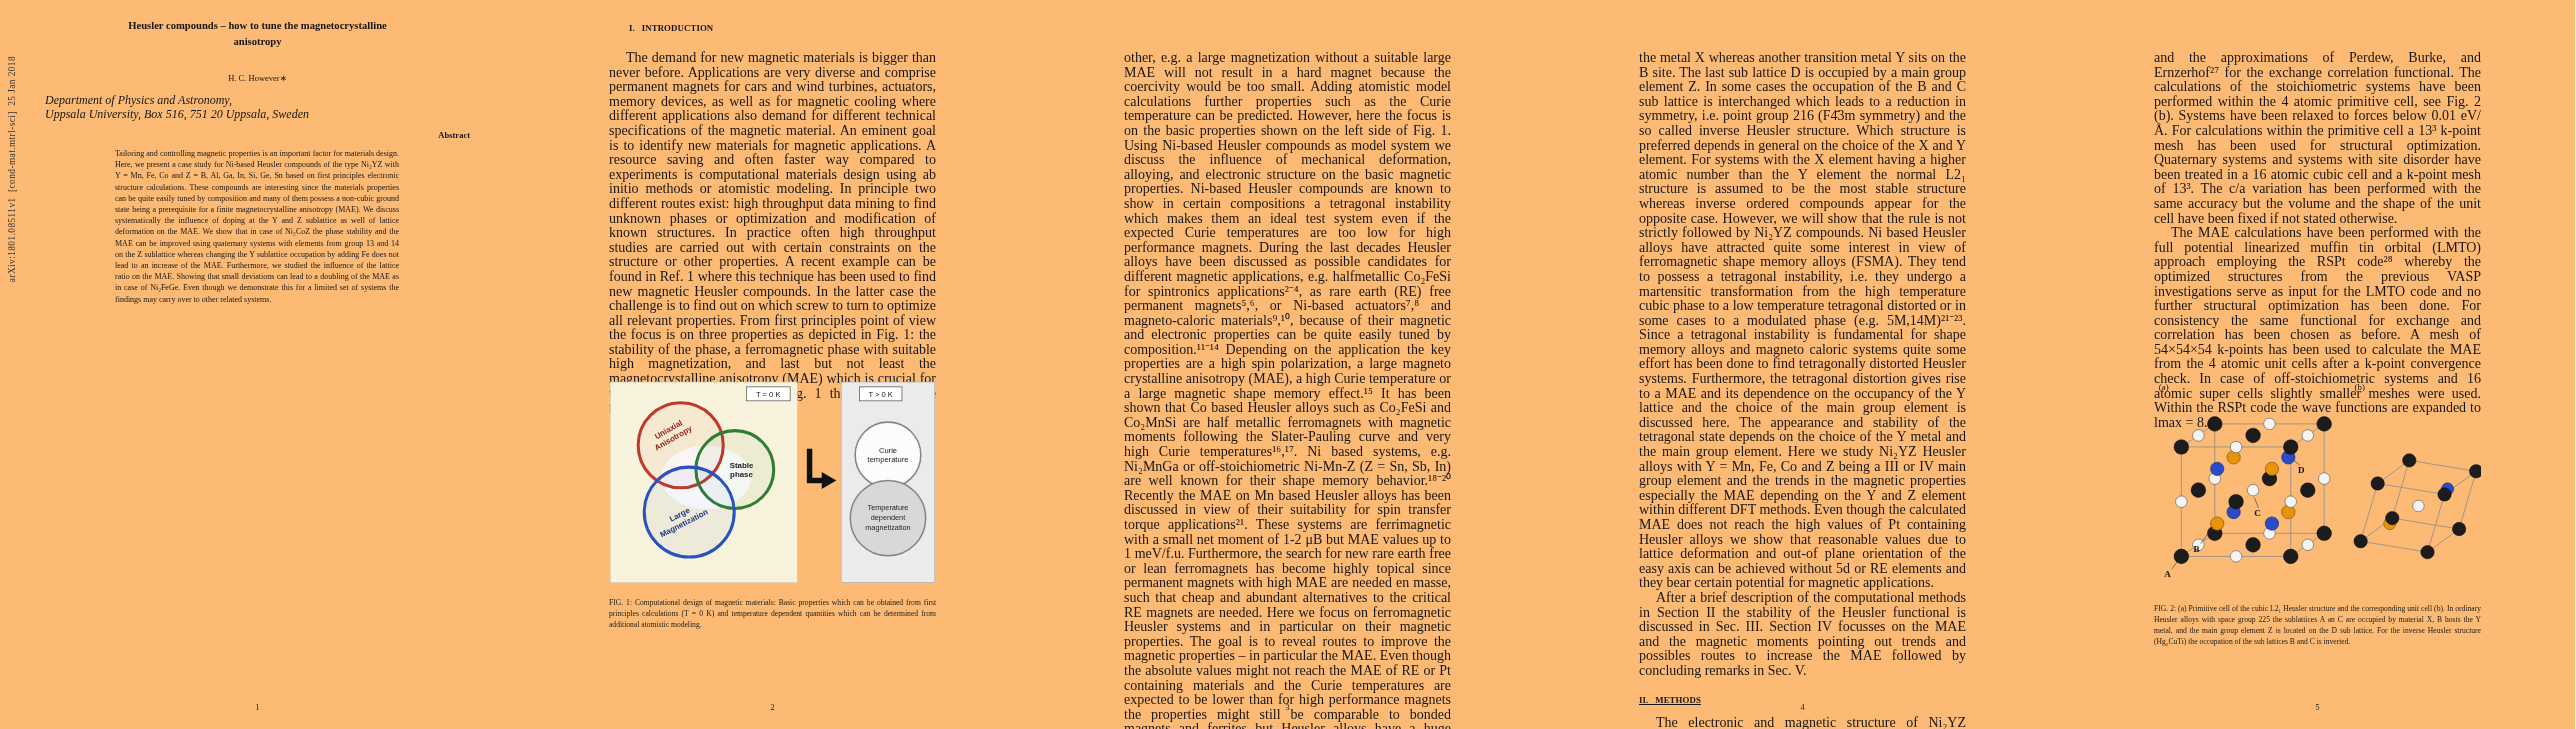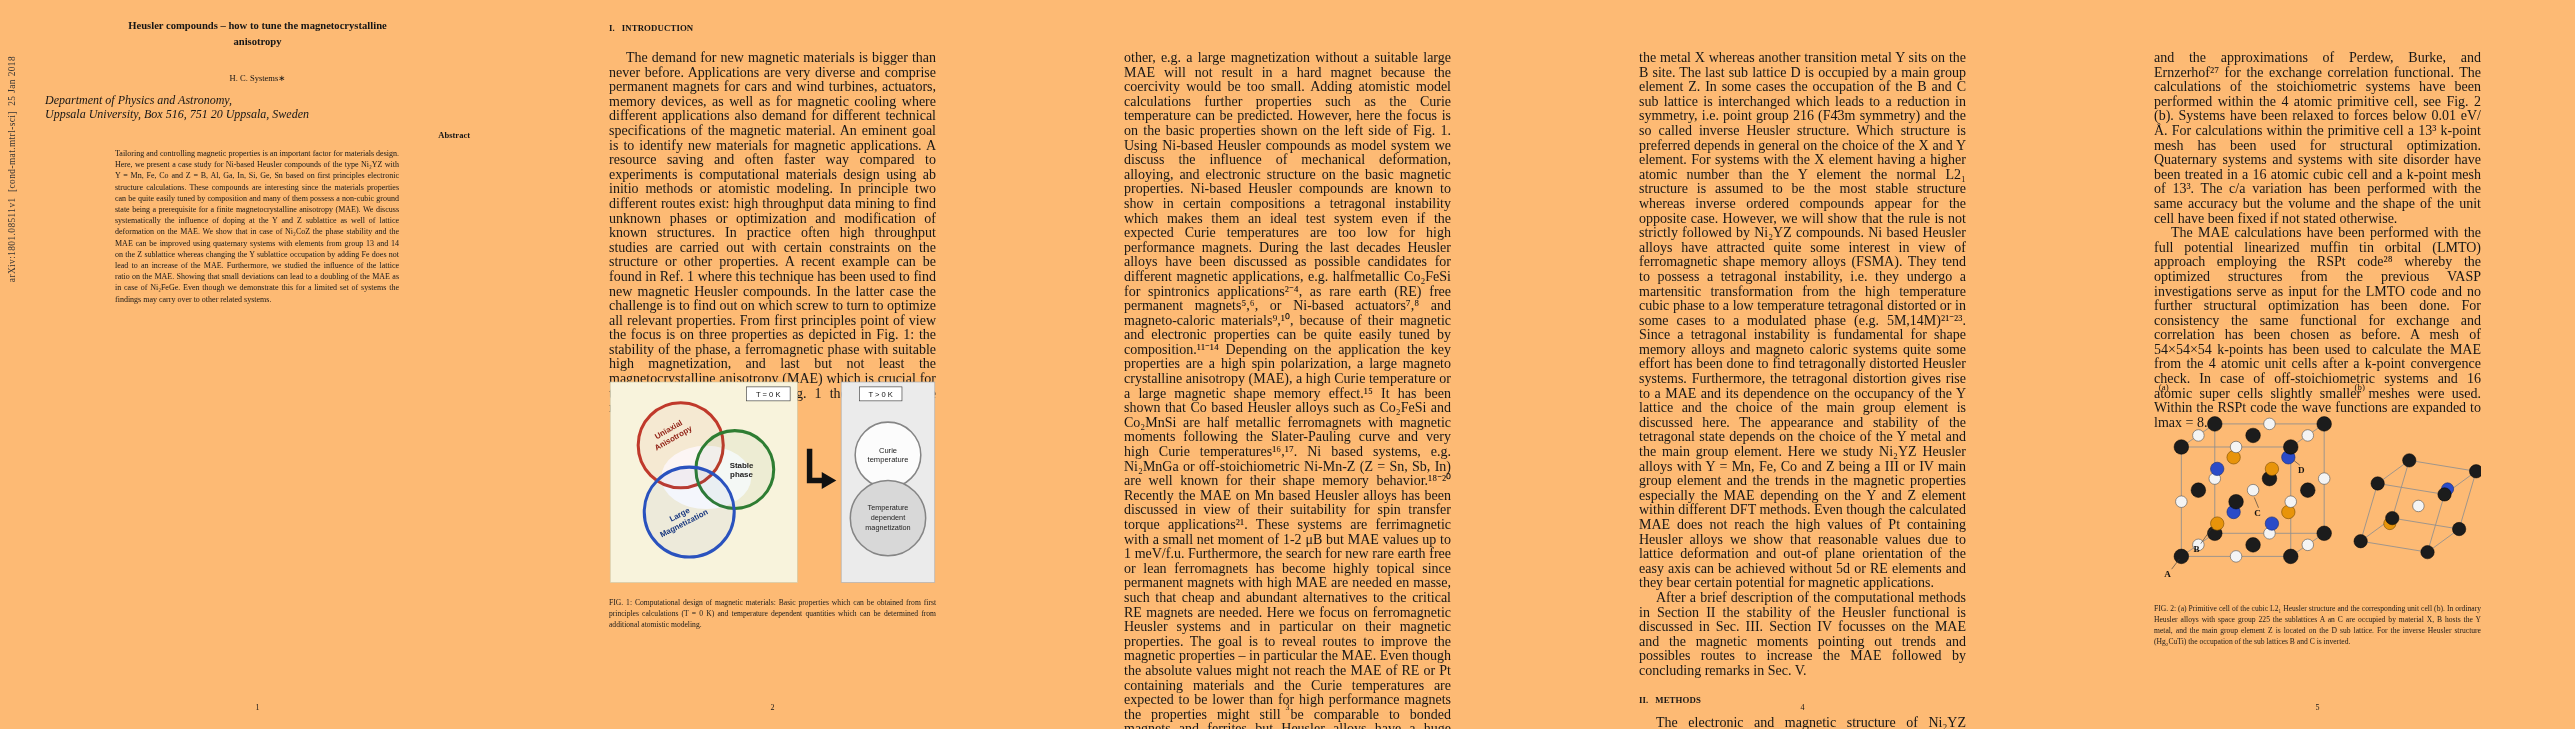--- a/index.html
+++ b/index.html
@@ -5,22 +5,22 @@
   * { margin:0; padding:0; box-sizing:border-box; }
   html,body { width:2576px; height:729px; background:#ffffff; overflow:hidden; }
   body { font-family:"Liberation Serif", serif; color:#161616; }
   .sheet { display:flex; width:2576px; height:729px; }
   .page { position:relative; flex:0 0 515px; width:515px; height:729px; background:#fdba74; }
 
   .col { position:absolute; left:94px; width:327px; }
   .body-text { font-size:14px; line-height:14.6px; text-align:justify; }
   .indent { text-indent:17px; }
   p { margin:0; }
-  .sec-heading { font-weight:bold; font-size:8.8px; white-space:pre-wrap; letter-spacing:0.1px; }
-  .flow-heading { margin:16px 0 11px 0; }
+  .sec-heading { font-weight:bold; font-size:8.8px; white-space:pre-wrap; letter-spacing:0.1px;margin-left:20px; }
+  .flow-heading { margin:16px 0 11px 0;text-decoration:underline; }
   .caption { font-size:7.6px; line-height:11px; text-align:justify; color:#1a1a1a; }
   .pagenum { position:absolute; bottom:17px; left:0; width:100%; text-align:center; font-size:8px; }
 
   .watermark {
     position:absolute; left:7.3px; top:56px;
     writing-mode:vertical-rl; transform:rotate(180deg);
     font-size:9.4px; letter-spacing:0.4px; color:#333; white-space:pre;
   }
 
   .title-block { position:absolute; top:18px; left:45px; width:425px; text-align:center;
@@ -48,21 +48,21 @@
 <body>
 
 <div class="sheet">
 
   <div class="page">
     <div class="watermark">arXiv:1801.08511v1  [cond-mat.mtrl-sci]  25 Jan 2018</div>
     <div class="title-block">
       <div>Heusler compounds – how to tune the magnetocrystalline</div>
       <div>anisotropy</div>
     </div>
-    <div class="author">H. C. Systems∗</div>
+    <div class="author">H. C. However∗</div>
     <div class="affil" style="top:93px">Department of Physics and Astronomy,</div>
     <div class="affil" style="top:107px">Uppsala University, Box 516, 751 20 Uppsala, Sweden</div>
     <div class="abstract-heading">Abstract</div>
     <div class="abstract-text">Tailoring and controlling magnetic properties is an important factor for materials design. Here, we present a case study for Ni-based Heusler compounds of the type Ni₂YZ with Y = Mn, Fe, Co and Z = B, Al, Ga, In, Si, Ge, Sn based on first principles electronic structure calculations. These compounds are interesting since the materials properties can be quite easily tuned by composition and many of them possess a non-cubic ground state being a prerequisite for a finite magnetocrystalline anisotropy (MAE). We discuss systematically the influence of doping at the Y and Z sublattice as well of lattice deformation on the MAE. We show that in case of Ni₂CoZ the phase stability and the MAE can be improved using quaternary systems with elements from group 13 and 14 on the Z sublattice whereas changing the Y sublattice occupation by adding Fe does not lead to an increase of the MAE. Furthermore, we studied the influence of the lattice ratio on the MAE. Showing that small deviations can lead to a doubling of the MAE as in case of Ni₂FeGe. Even though we demonstrate this for a limited set of systems the findings may carry over to other related systems.</div>
     <div class="pagenum">1</div>
   </div>
 
   <div class="page">
     <div class="col sec-heading" style="top:23px">I.   INTRODUCTION</div>
     <div class="col body-text indent" style="top:51px">The demand for new magnetic materials is bigger than never before. Applications are very diverse and comprise permanent magnets for cars and wind turbines, actuators, memory devices, as well as for magnetic cooling where different applications also demand for different technical specifications of the magnetic material. An eminent goal is to identify new materials for magnetic applications. A resource saving and often faster way compared to experiments is computational materials design using ab initio methods or atomistic modeling. In principle two different routes exist: high throughput data mining to find unknown phases or optimization and modification of known structures. In practice often high throughput studies are carried out with certain constraints on the structure or other properties. A recent example can be found in Ref. 1 where this technique has been used to find new magnetic Heusler compounds. In the latter case the challenge is to find out on which screw to turn to optimize all relevant properties. From first principles point of view the focus is on three properties as depicted in Fig. 1: the stability of the phase, a ferromagnetic phase with suitable high magnetization, and last but not least the magnetocrystalline anisotropy (MAE) which is crucial for the magnet. As depicted in Fig. 1 the properties are related to each</div>

